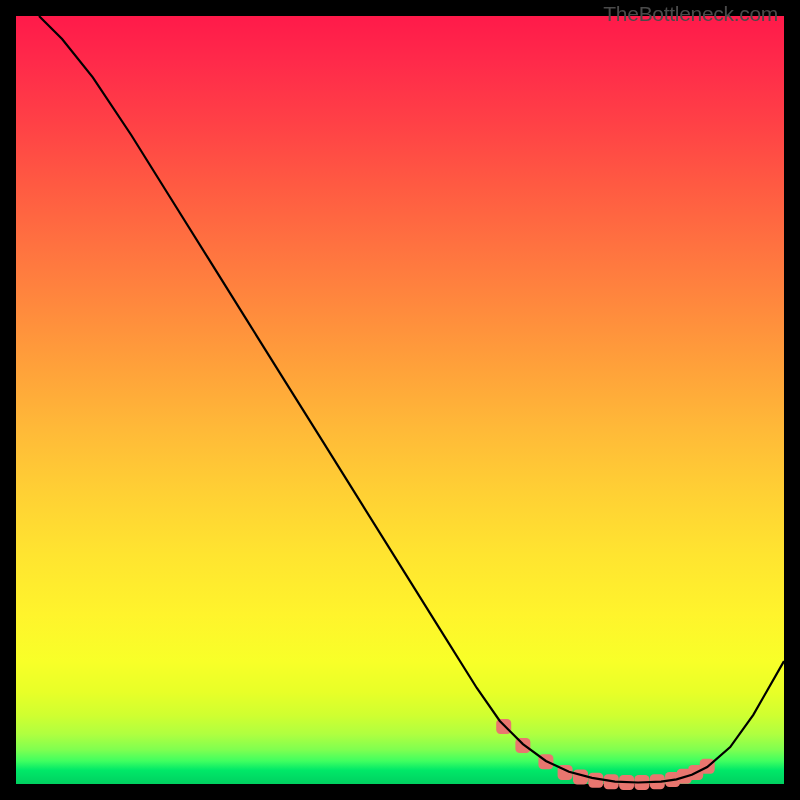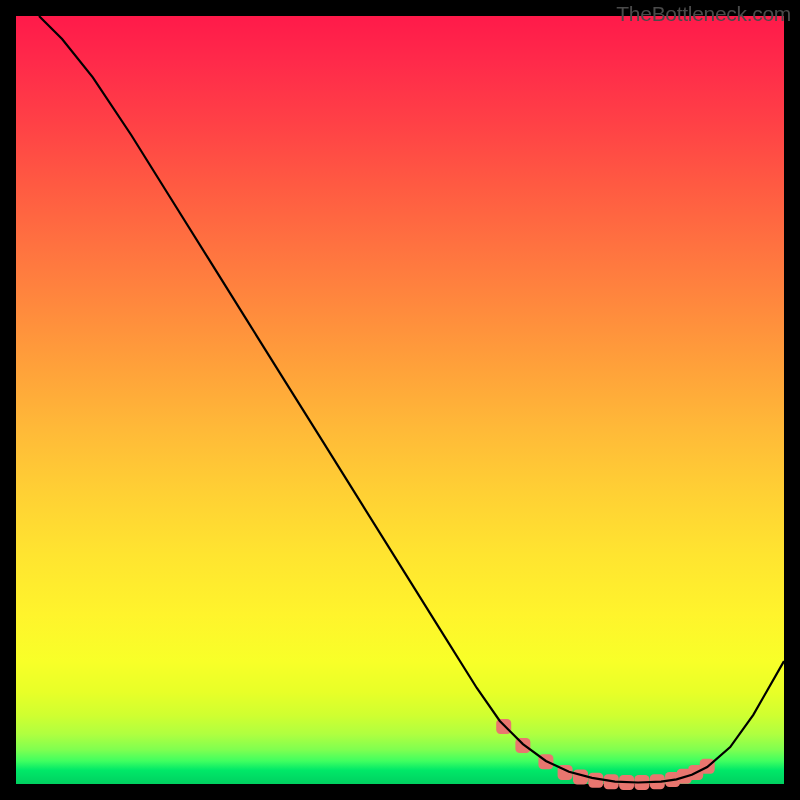--- a/index.html
+++ b/index.html
@@ -40,21 +40,21 @@
       #b0ff40 93.5%,
       #80ff50 95.5%,
       #40ff60 97%,
       #00e868 98.2%,
       #00d060 100%
     );
   }
   .watermark {
     position: absolute;
     top: 2px;
-    right: 9px;
+    right: 22px;
     color: #4a4a4a;
     font-size: 21px;
     font-weight: 500;
     letter-spacing: -0.3px;
   }
   svg.curve {
     position: absolute;
     left: 16px;
     top: 16px;
     width: 768px;

